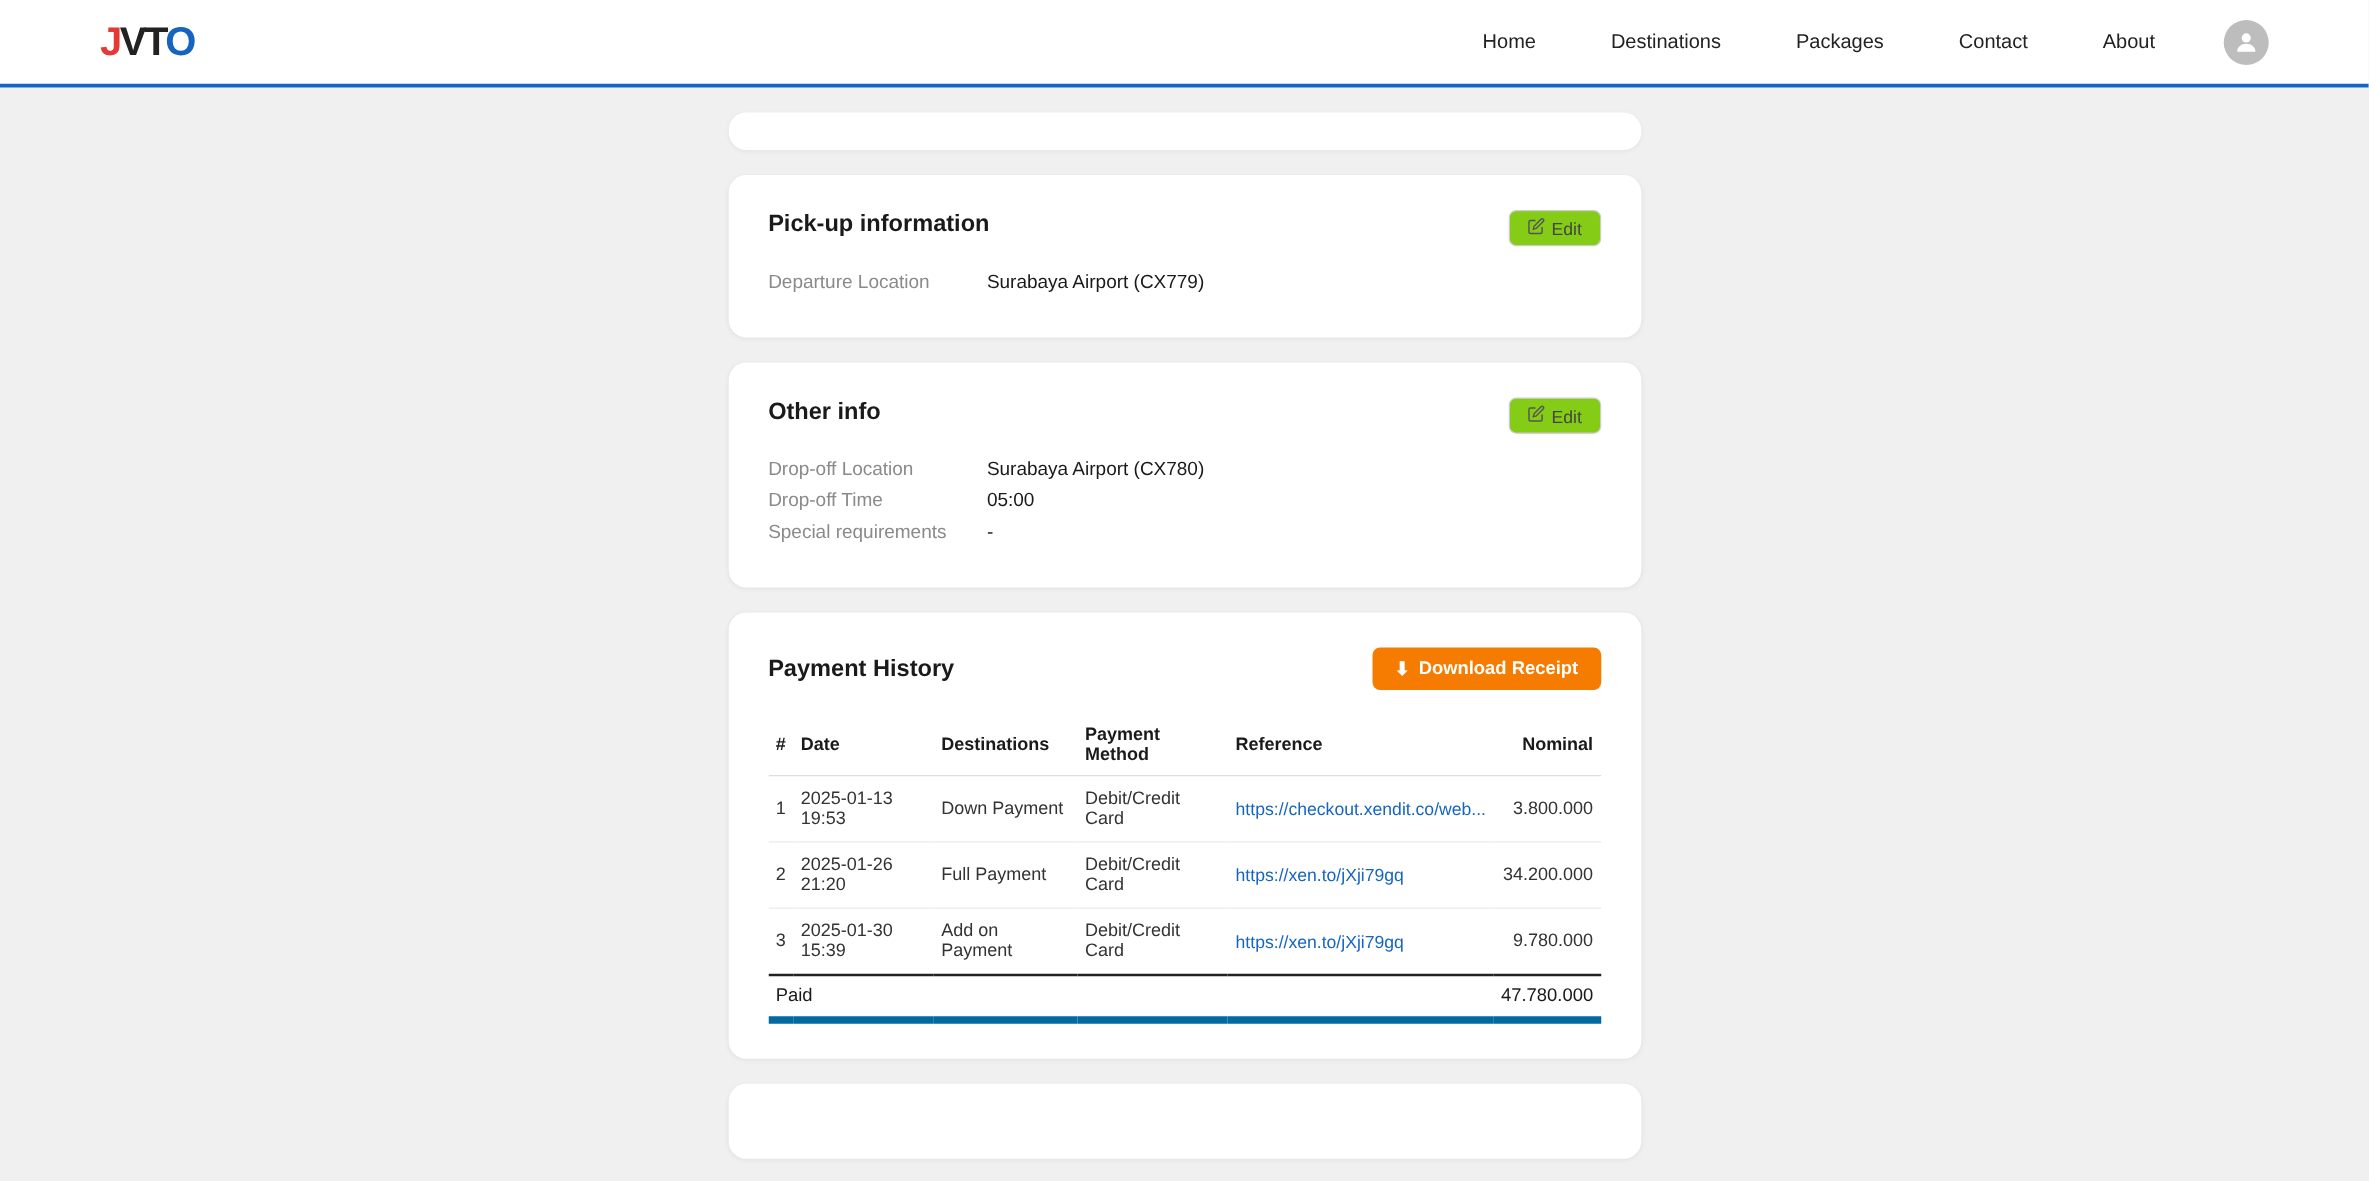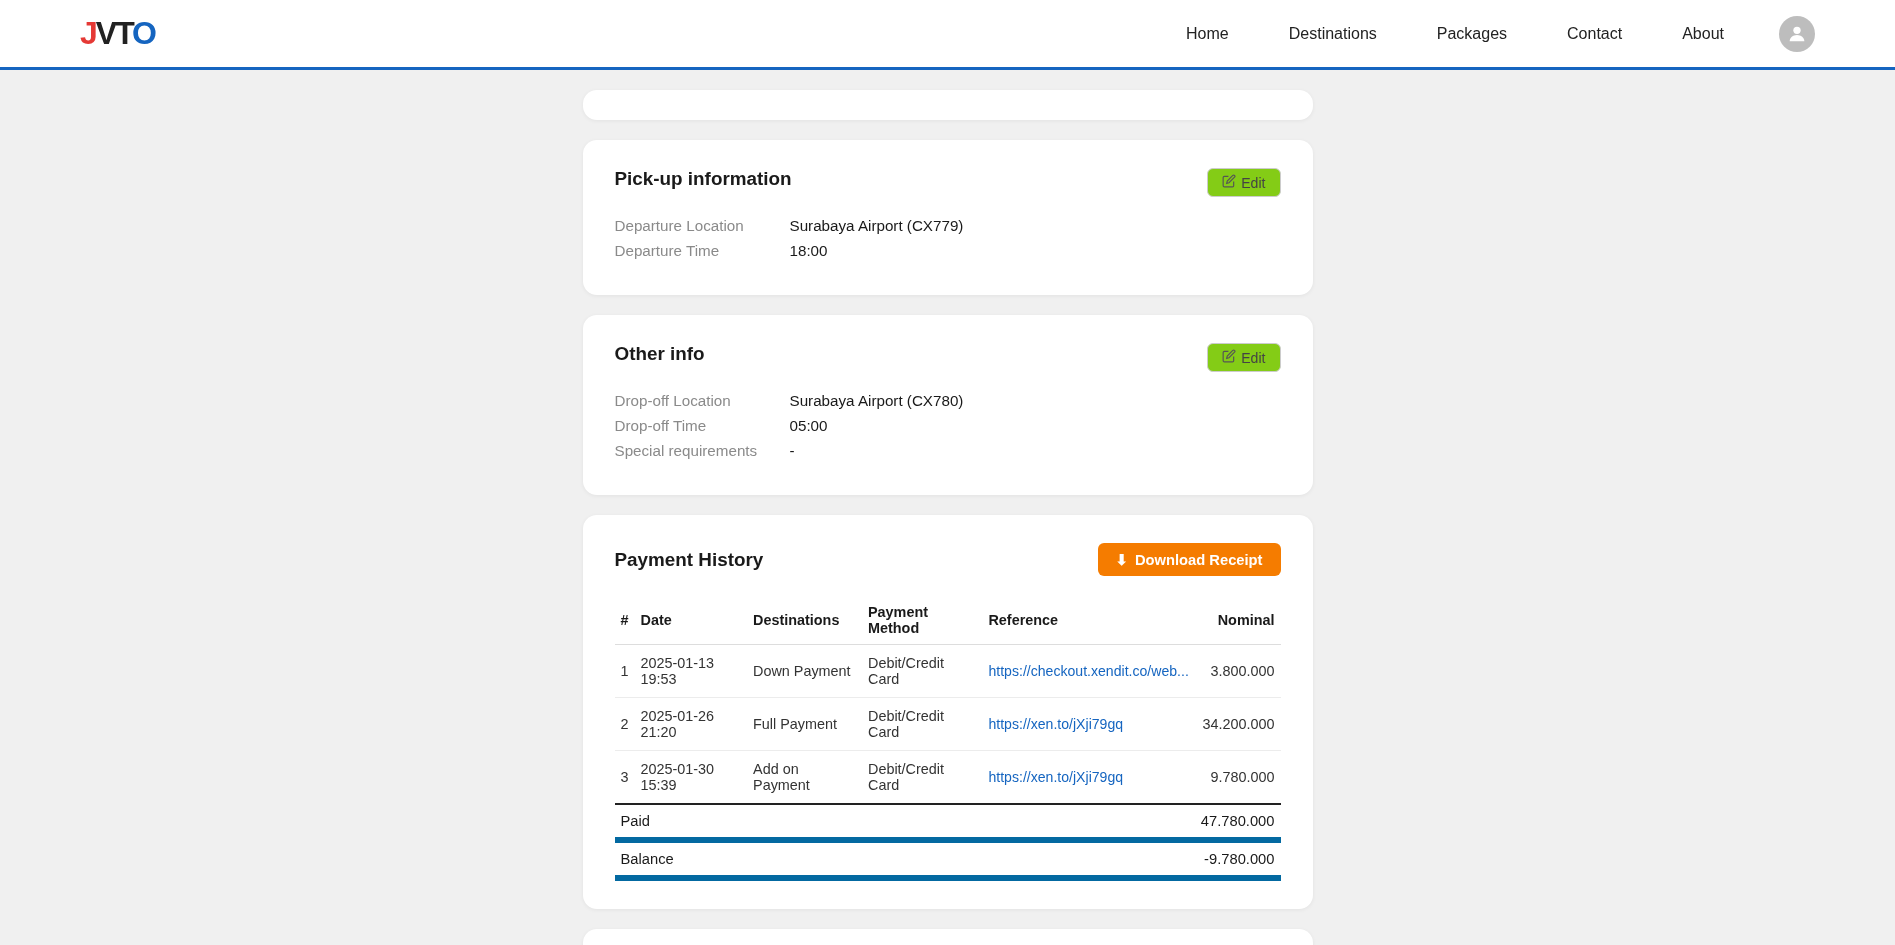--- a/index.html
+++ b/index.html
@@ -234,24 +234,20 @@
               <path d="M18.5 2.5a2.121 2.121 0 0 1 3 3L12 15l-4 1 1-4 9.5-9.5z"></path>
             </svg>
         </span>
         <span>Edit</span>
       </button>
     </div>
     <div class="info-row">
       <span class="info-label">Departure Location</span>
       <span class="info-value">Surabaya Airport (CX779)</span>
     </div>
-    <div class="info-row">
-      <span class="info-label">Departure Time</span>
-      <span class="info-value">18:00</span>
-    </div>
   </div>
 
   <div class="card">
     <div class="card-header">
       <span class="card-title">Other info</span>
       <button class="edit-btn">
         <span>
           <svg width="14" height="14" viewBox="0 0 24 24" fill="none" stroke="#555" stroke-width="2">
               <path d="M11 4H4a2 2 0 0 0-2 2v14a2 2 0 0 0 2 2h14a2 2 0 0 0 2-2v-7"></path>
               <path d="M18.5 2.5a2.121 2.121 0 0 1 3 3L12 15l-4 1 1-4 9.5-9.5z"></path>
@@ -315,24 +311,20 @@
           <td>2025-01-30 15:39</td>
           <td>Add on Payment</td>
           <td>Debit/Credit Card</td>
           <td><a href="#">https://xen.to/jXji79gq</a></td>
           <td class="right">9.780.000</td>
         </tr>
         <tr class="summary-row">
           <td colspan="5" class="summary-label">Paid</td>
           <td class="right">47.780.000</td>
         </tr>
-        <tr class="summary-row">
-          <td colspan="5" class="summary-label">Balance</td>
-          <td class="right">-9.780.000</td>
-        </tr>
       </tbody>
     </table>
   </div>
 
   <div class="itinerary-card">
     
   </div>
 
 </div>
 

